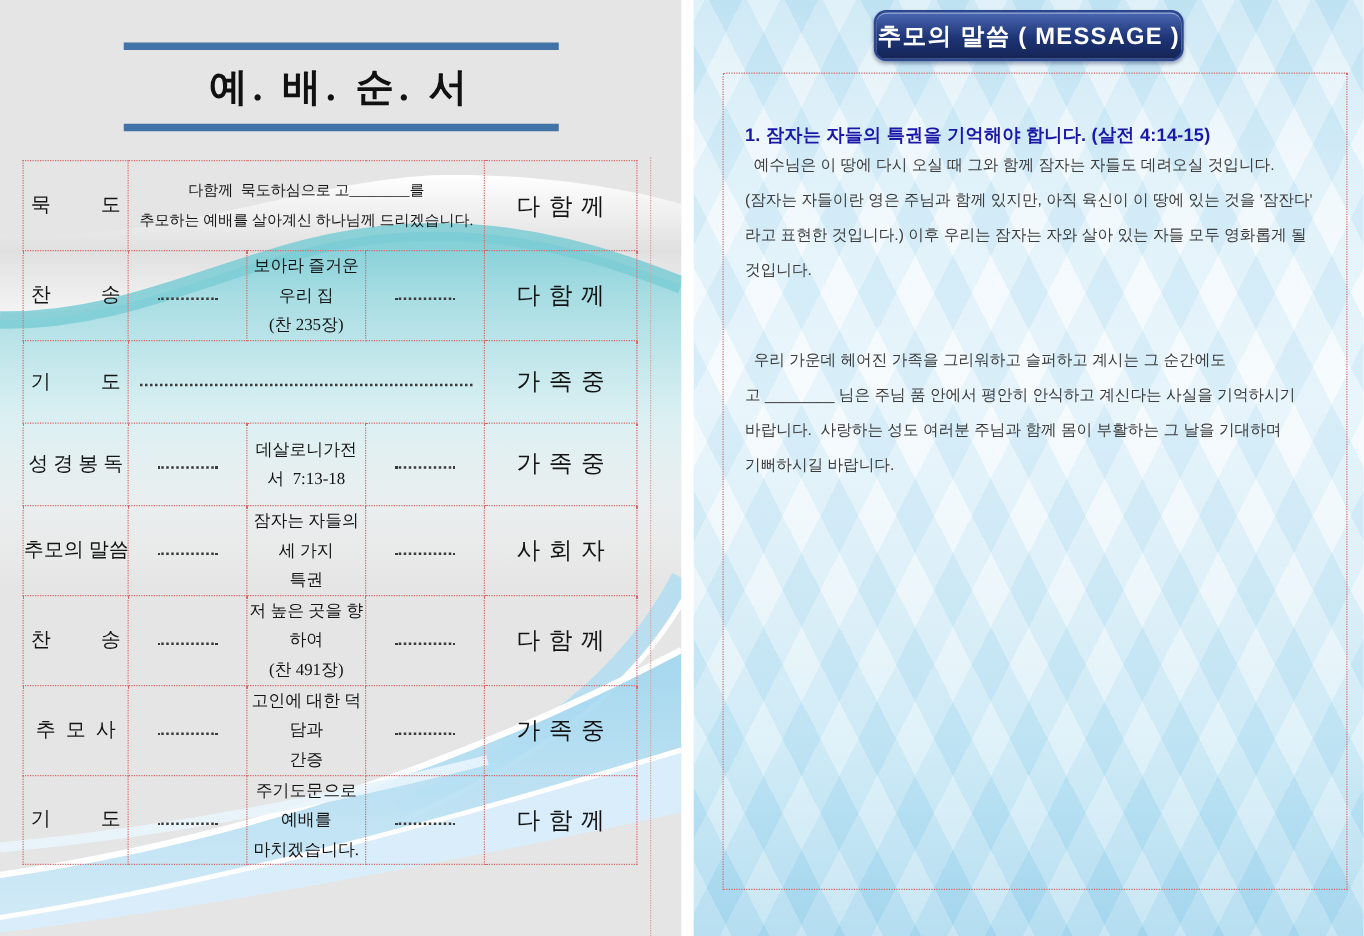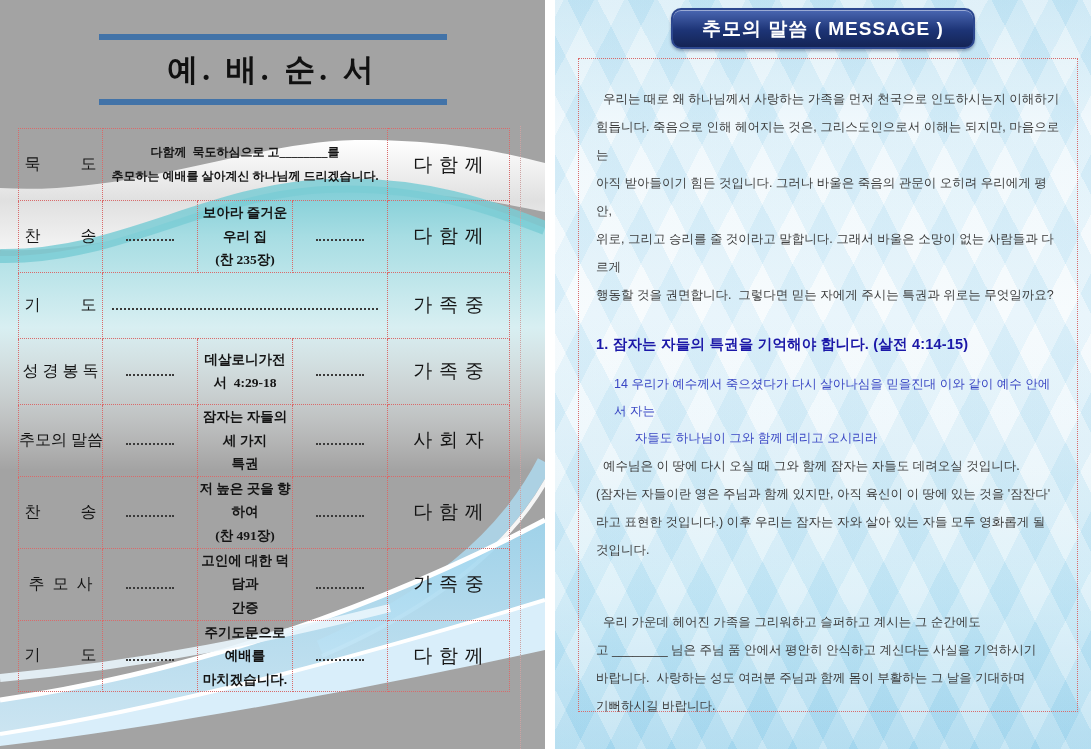--- a/index.html
+++ b/index.html
@@ -1,21 +1,21 @@
 <!DOCTYPE html>
 <html><head>
 <meta charset="utf-8">
 <style>
   * { margin:0; padding:0; box-sizing:border-box; }
   html,body { width:1091px; height:749px; background:#ffffff; overflow:hidden;
               font-family:"Liberation Sans","DejaVu Sans",sans-serif; }
   .sheet { position:relative; width:1091px; height:749px; background:#ffffff; }
 
   
-  .page-left { position:absolute; left:0; top:0; width:545px; height:749px; background:#a3a3a3; overflow:hidden; }
+  .page-left { position:absolute; left:0; top:0; width:545px; height:749px; background:#e5e5e5; overflow:hidden; }
   .page-left .decor { position:absolute; left:0; top:0; width:545px; height:749px; z-index:0; }
   .fold-line { position:absolute; left:520px; top:126px; height:623px; width:0;
                border-left:1px dotted #cfa3a3; z-index:3; }
 
   .title-block { position:absolute; left:0; top:34px; width:545px; text-align:center; z-index:2; }
   .title-rule { width:348px; height:6px; background:#4273a8; margin:0 auto; }
   .worship-title { font-family:"Liberation Serif","DejaVu Serif",serif; font-weight:bold;
                    font-size:31px; color:#111111; letter-spacing:4px; padding:9px 0 8px 0; }
 
   .order-table { position:absolute; left:18px; top:128px; z-index:2;
@@ -24,34 +24,34 @@
   .order-table td { border:1px dotted #d96a6a; text-align:center; vertical-align:middle; }
   .order-table tr { height:66px; }
   .order-table tr.tall { height:72px; }
   .col-item  { width:84px; }
   .col-lead1 { width:65px; }
   .col-body  { width:151px; }
   .col-lead2 { width:70px; }
   .col-perf  { width:122px; }
   .cell-item { font-size:16px; font-weight:normal; white-space:pre; letter-spacing:0; }
   .cell-perf { font-size:19px; font-weight:normal; white-space:pre; word-spacing:2px; }
-  .cell-body { font-size:13.5px; font-weight:bold; line-height:1.75; white-space:pre-wrap; }
+  .cell-body { font-size:13.5px; font-weight:normal; line-height:1.75; white-space:pre-wrap; }
   .cell-body.small { font-size:12px; line-height:1.95; }
   .lead-line { display:inline-block; width:48px; height:10px; border-bottom:2px dotted #3a3a3a; }
   .long-lead { display:inline-block; width:94%; height:10px; border-bottom:2px dotted #3a3a3a; }
 
   
   .page-right { position:absolute; left:555px; top:0; width:536px; height:749px; overflow:hidden;
     background:
       repeating-linear-gradient(63deg,  rgba(255,255,255,0.20) 0 27px, rgba(148,208,236,0.15) 27px 54px),
       repeating-linear-gradient(-63deg, rgba(255,255,255,0.20) 0 27px, rgba(148,208,236,0.15) 27px 54px),
       linear-gradient(180deg,#cfe9f5 0%,#e9f5fb 18%,#f2f9fd 42%,#e3f2f9 62%,#cdeaf6 80%,#a9d8ee 100%);
   }
   .message-header { position:absolute; top:8px; left:50%; transform:translateX(-50%);
-      width:304px; height:41px; border-radius:10px;
+      width:248px; height:41px; border-radius:10px;
       background:linear-gradient(180deg,#4a67b2 0%,#1d3476 55%,#142455 100%);
       border:2px solid #2c478f;
       box-shadow:0 2px 3px rgba(10,20,60,0.35), inset 0 1px 0 rgba(255,255,255,0.45);
       display:flex; align-items:center; justify-content:center; z-index:2; }
   .message-header-label { color:#ffffff; font-weight:bold; font-size:19px; letter-spacing:1px; }
 
   .message-box { position:absolute; left:23px; top:58px; width:500px; height:654px;
       border:1px dotted #d96a6a; padding:14px 15px 10px 17px; z-index:1; }
   .para { font-size:12.5px; line-height:28px; color:#3c3c3c; white-space:pre-wrap; }
   .p1 { margin-top:12px; }
@@ -122,21 +122,21 @@
         <td class="col-perf cell-perf">다 함 께</td>
       </tr>
       <tr>
         <td class="col-item cell-item">기          도</td>
         <td colspan="3"><span class="long-lead"></span></td>
         <td class="col-perf cell-perf">가 족 중</td>
       </tr>
       <tr>
         <td class="col-item cell-item">성 경 봉 독</td>
         <td class="col-lead1"><span class="lead-line"></span></td>
-        <td class="col-body cell-body">데살로니가전서  4:29-18</td>
+        <td class="col-body cell-body">데살로니가전서  7:13-18</td>
         <td class="col-lead2"><span class="lead-line"></span></td>
         <td class="col-perf cell-perf">가 족 중</td>
       </tr>
       <tr>
         <td class="col-item cell-item">추모의 말씀</td>
         <td class="col-lead1"><span class="lead-line"></span></td>
         <td class="col-body cell-body">잠자는 자들의 세 가지
 특권</td>
         <td class="col-lead2"><span class="lead-line"></span></td>
         <td class="col-perf cell-perf">사 회 자</td>
@@ -171,30 +171,23 @@
     <div class="fold-line"></div>
   </div>
 
   <div class="page-right">
 
     <div class="message-header">
       <span class="message-header-label">추모의 말씀 ( MESSAGE )</span>
     </div>
 
     <div class="message-box">
-      <div class="para p1">  우리는 때로 왜 하나님께서 사랑하는 가족을 먼저 천국으로 인도하시는지 이해하기
-힘듭니다. 죽음으로 인해 헤어지는 것은, 그리스도인으로서 이해는 되지만, 마음으로는
-아직 받아들이기 힘든 것입니다. 그러나 바울은 죽음의 관문이 오히려 우리에게 평안,
-위로, 그리고 승리를 줄 것이라고 말합니다. 그래서 바울은 소망이 없는 사람들과 다르게
-행동할 것을 권면합니다.  그렇다면 믿는 자에게 주시는 특권과 위로는 무엇일까요?</div>
 
       <div class="scripture-heading">1. 잠자는 자들의 특권을 기억해야 합니다. (살전 4:14-15)</div>
 
-      <div class="verse">14 우리가 예수께서 죽으셨다가 다시 살아나심을 믿을진대 이와 같이 예수 안에서 자는
-      자들도 하나님이 그와 함께 데리고 오시리라</div>
 
 
       <div class="para p2">  예수님은 이 땅에 다시 오실 때 그와 함께 잠자는 자들도 데려오실 것입니다.
 (잠자는 자들이란 영은 주님과 함께 있지만, 아직 육신이 이 땅에 있는 것을 '잠잔다'
 라고 표현한 것입니다.) 이후 우리는 잠자는 자와 살아 있는 자들 모두 영화롭게 될
 것입니다.</div>
 
       <div class="para p3">  우리 가운데 헤어진 가족을 그리워하고 슬퍼하고 계시는 그 순간에도
 고 ________ 님은 주님 품 안에서 평안히 안식하고 계신다는 사실을 기억하시기
 바랍니다.  사랑하는 성도 여러분 주님과 함께 몸이 부활하는 그 날을 기대하며

